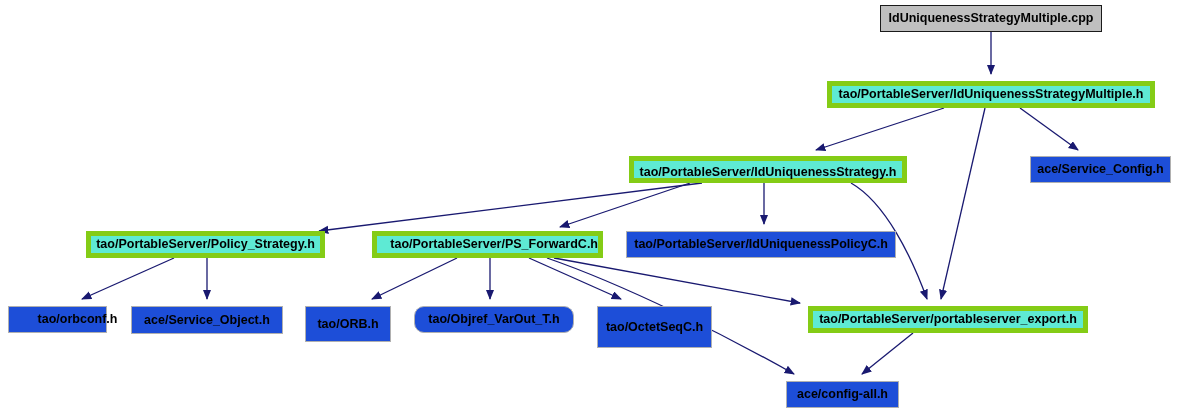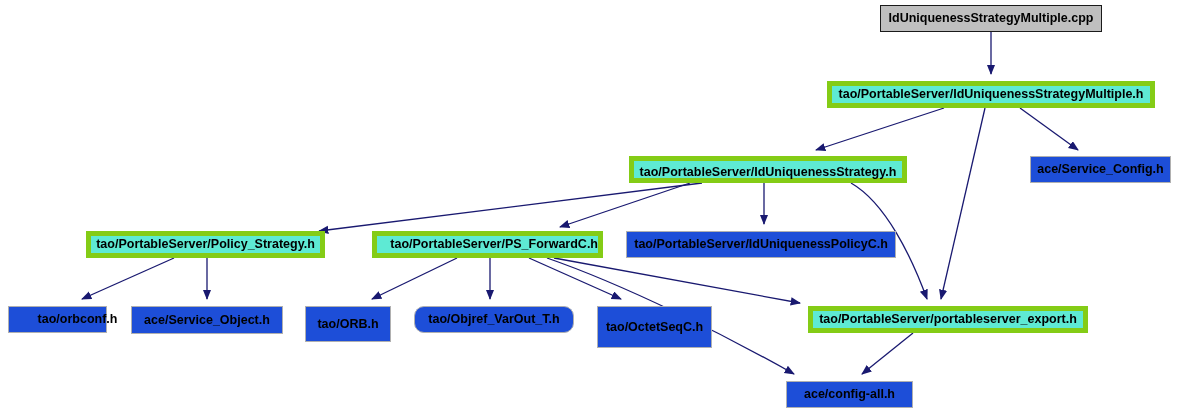--- a/index.html
+++ b/index.html
@@ -75,17 +75,17 @@
       </div>
       <div class="node leaf" style="left: 414px; top: 306px; width: 160px; height: 27px; border-radius: 10px;">
         <span>tao/Objref_VarOut_T.h</span>
       </div>
       <div class="node leaf" style="left: 597px; top: 306px; width: 115px; height: 42px;">
         <span>tao/OctetSeqC.h</span>
       </div>
       <div class="node internal" style="left: 792px; top: 306px; width: 280px; height: 27px; margin-left: 16px;">
         <span>tao/PortableServer/portableserver_export.h</span>
       </div>
-      <div class="node leaf" style="left: 786px; top: 381px; width: 127px; height: 27px;">
+      <div class="node leaf" style="left: 786px; top: 381px; width: 113px; height: 27px;">
         <span>ace/config-all.h</span>
       </div>
     </div>
 </div>
 
 </body></html>

